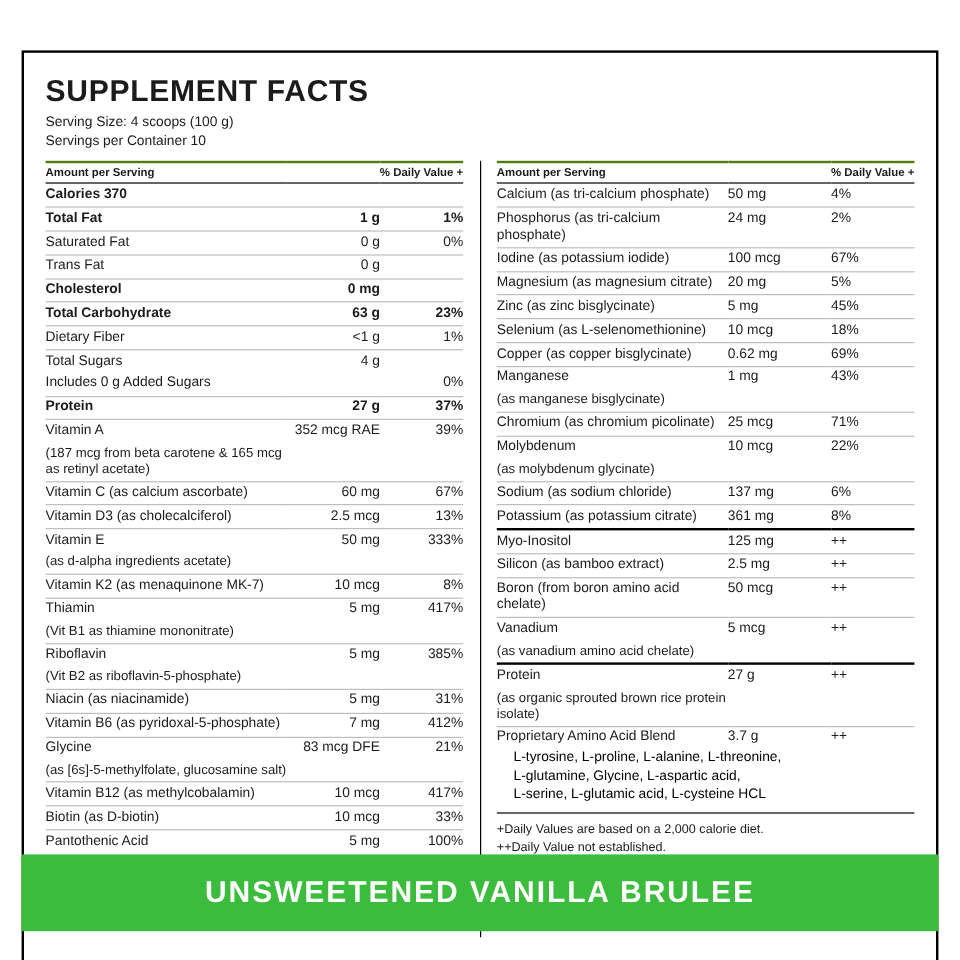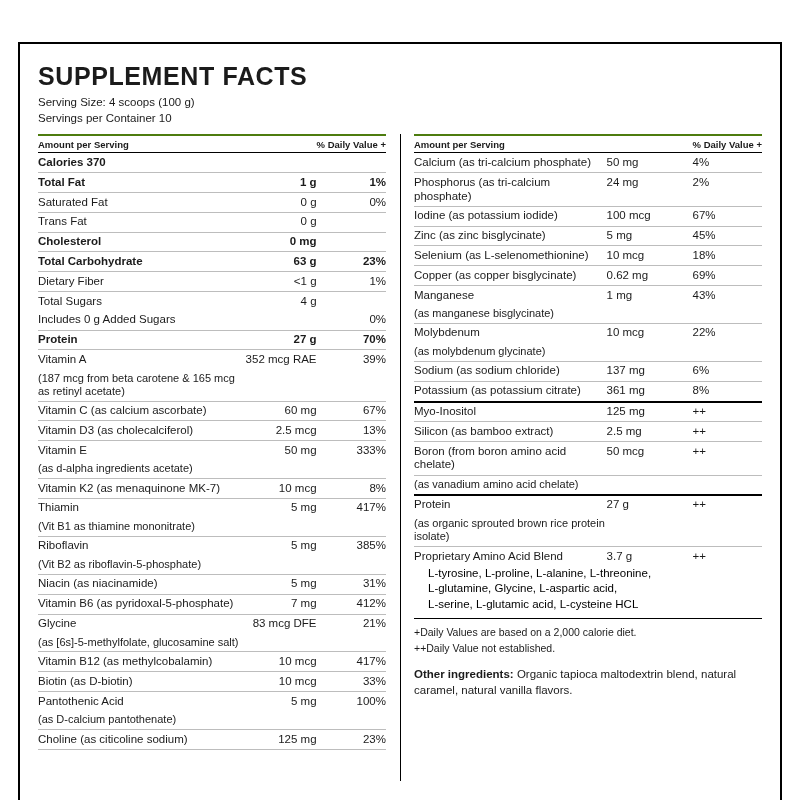--- a/index.html
+++ b/index.html
@@ -201,21 +201,21 @@
                   <td class="dv"></td>
                 </tr>
                 <tr class="rowline">
                   <td class="name ind3">Includes 0 g Added Sugars</td>
                   <td class="amt"></td>
                   <td class="dv">0%</td>
                 </tr>
                 <tr class="rowline">
                   <td class="name b">Protein</td>
                   <td class="amt b">27 g</td>
-                  <td class="dv b">70%</td>
+                  <td class="dv b">37%</td>
                 </tr>
                 <tr class="noline">
                   <td class="name">Vitamin A</td>
                   <td class="amt">352 mcg RAE</td>
                   <td class="dv">39%</td>
                 </tr>
                 <tr class="rowline">
                   <td class="name sub">(187 mcg from beta carotene &amp; 165 mcg as retinyl acetate)</td>
                   <td class="amt"></td>
                   <td class="dv"></td>
@@ -333,20 +333,25 @@
                   <td class="name">Phosphorus (as tri-calcium phosphate)</td>
                   <td class="amt-r">24 mg</td>
                   <td class="dv-r">2%</td>
                 </tr>
                 <tr class="rowline">
                   <td class="name">Iodine (as potassium iodide)</td>
                   <td class="amt-r">100 mcg</td>
                   <td class="dv-r">67%</td>
                 </tr>
                 <tr class="rowline">
+                  <td class="name">Magnesium (as magnesium citrate)</td>
+                  <td class="amt-r">20 mg</td>
+                  <td class="dv-r">5%</td>
+                </tr>
+                <tr class="rowline">
                   <td class="name">Zinc (as zinc bisglycinate)</td>
                   <td class="amt-r">5 mg</td>
                   <td class="dv-r">45%</td>
                 </tr>
                 <tr class="rowline">
                   <td class="name">Selenium (as L-selenomethionine)</td>
                   <td class="amt-r">10 mcg</td>
                   <td class="dv-r">18%</td>
                 </tr>
                 <tr class="rowline">
@@ -356,20 +361,25 @@
                 </tr>
                 <tr class="noline">
                   <td class="name">Manganese</td>
                   <td class="amt-r">1 mg</td>
                   <td class="dv-r">43%</td>
                 </tr>
                 <tr class="rowline">
                   <td class="name sub">(as manganese bisglycinate)</td>
                   <td class="amt-r"></td>
                   <td class="dv-r"></td>
+                </tr>
+                <tr class="rowline">
+                  <td class="name">Chromium (as chromium picolinate)</td>
+                  <td class="amt-r">25 mcg</td>
+                  <td class="dv-r">71%</td>
                 </tr>
                 <tr class="noline">
                   <td class="name">Molybdenum</td>
                   <td class="amt-r">10 mcg</td>
                   <td class="dv-r">22%</td>
                 </tr>
                 <tr class="rowline">
                   <td class="name sub">(as molybdenum glycinate)</td>
                   <td class="amt-r"></td>
                   <td class="dv-r"></td>
@@ -390,20 +400,25 @@
                   <td class="dv-r">++</td>
                 </tr>
                 <tr class="rowline">
                   <td class="name">Silicon (as bamboo extract)</td>
                   <td class="amt-r">2.5 mg</td>
                   <td class="dv-r">++</td>
                 </tr>
                 <tr class="rowline">
                   <td class="name">Boron (from boron amino acid chelate)</td>
                   <td class="amt-r">50 mcg</td>
+                  <td class="dv-r">++</td>
+                </tr>
+                <tr class="noline">
+                  <td class="name">Vanadium</td>
+                  <td class="amt-r">5 mcg</td>
                   <td class="dv-r">++</td>
                 </tr>
                 <tr class="thickline">
                   <td class="name sub">(as vanadium amino acid chelate)</td>
                   <td class="amt-r"></td>
                   <td class="dv-r"></td>
                 </tr>
                 <tr class="noline">
                   <td class="name">Protein</td>
                   <td class="amt-r">27 g</td>
@@ -437,14 +452,17 @@
             <span class="b">Other ingredients:</span><span> Organic tapioca maltodextrin blend, natural caramel, natural vanilla flavors.</span>
           </div>
         </div>
 
       </div>
 
       <div class="divider"></div>
     </div>
   </div>
 
+  <div class="banner">
+    <div class="banner-text">UNSWEETENED VANILLA BRULEE</div>
+  </div>
 
 </div>
 
 </body></html>

